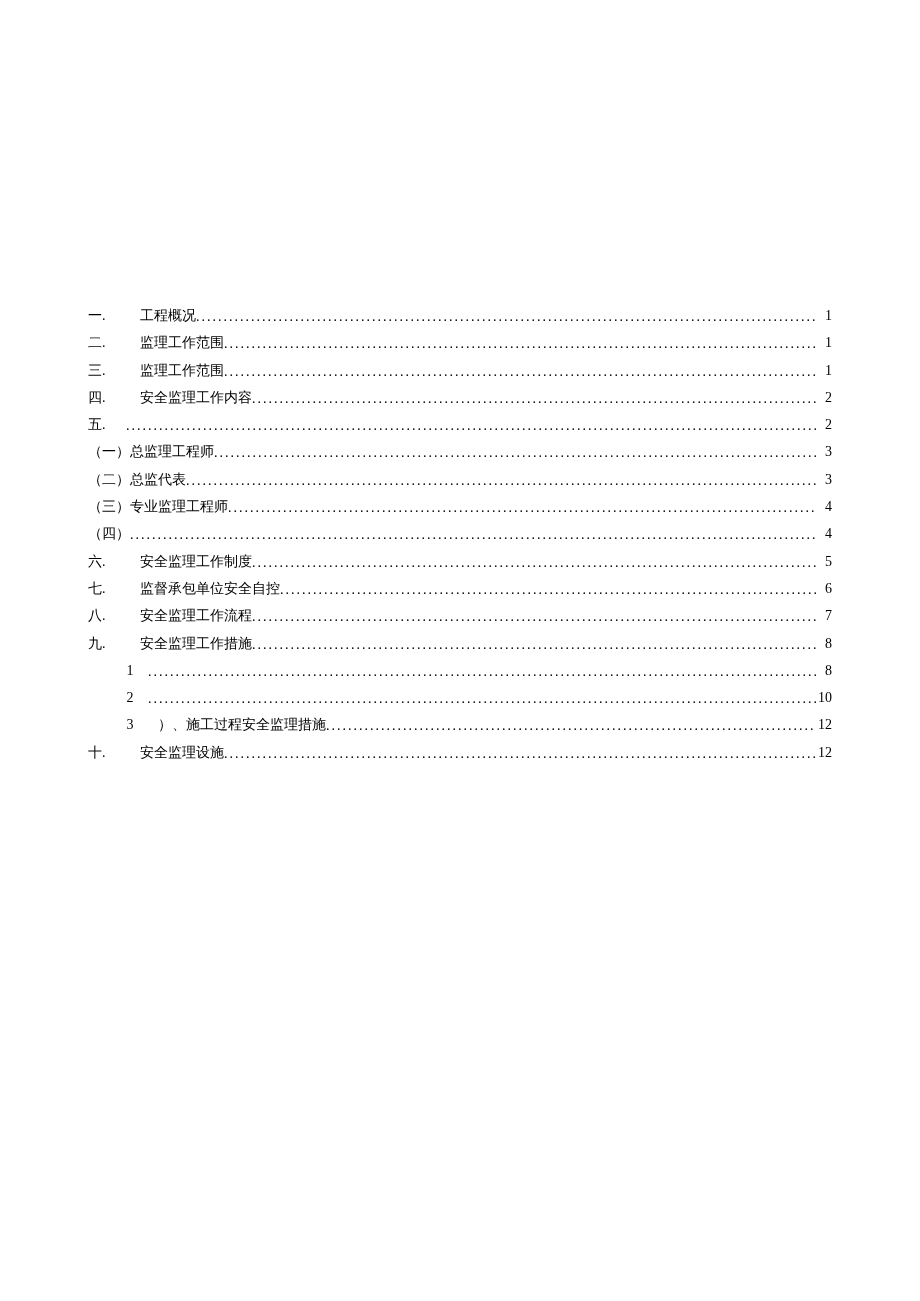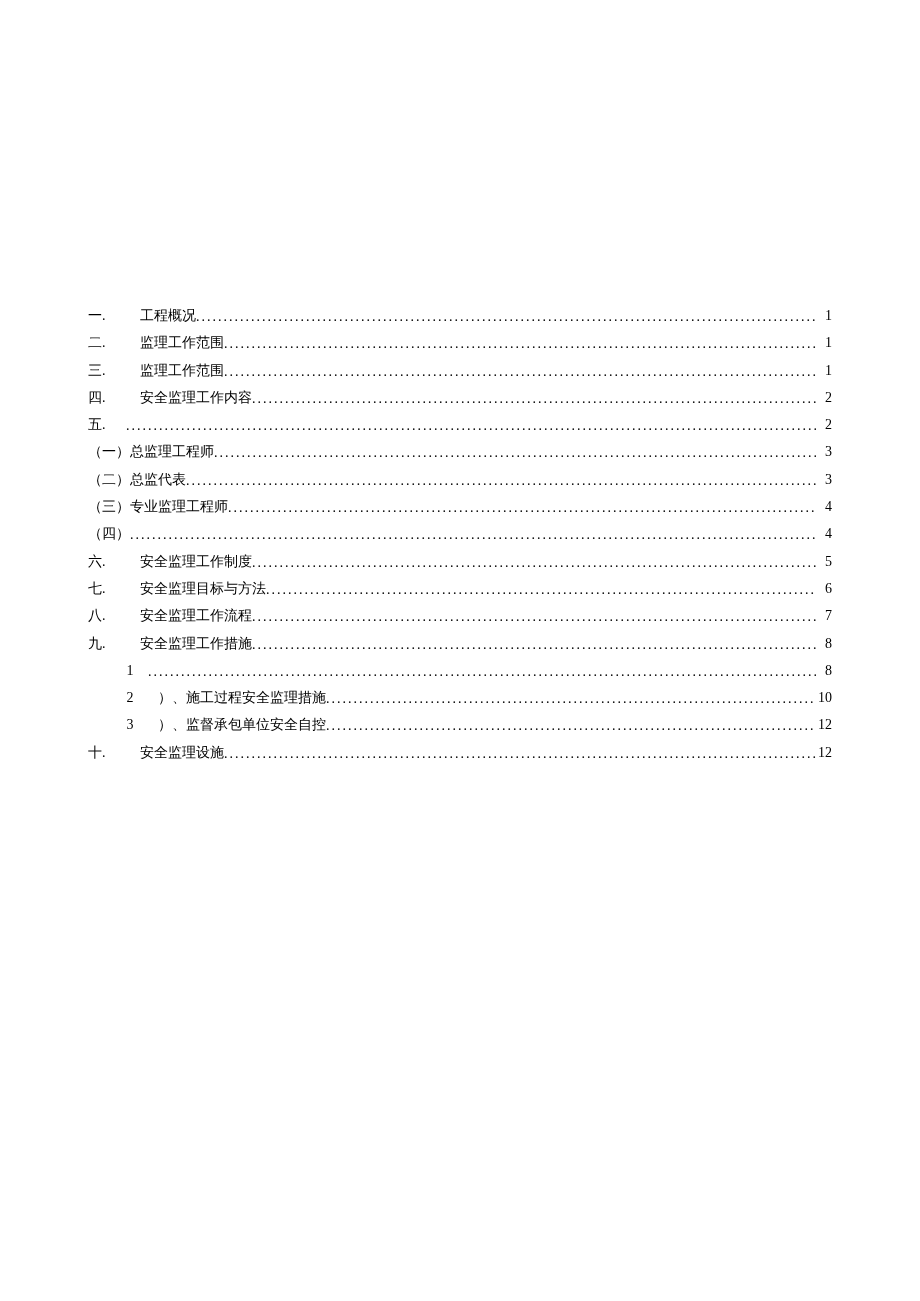--- a/index.html
+++ b/index.html
@@ -122,21 +122,21 @@
       <span class="toc-page">4</span>
     </div>
     <div class="toc-entry">
       <span class="toc-num">六.</span>
       <span class="toc-title pad">安全监理工作制度</span>
       <span class="toc-leader"></span>
       <span class="toc-page">5</span>
     </div>
     <div class="toc-entry">
       <span class="toc-num">七.</span>
-      <span class="toc-title pad">安全监理目标与方法</span>
+      <span class="toc-title pad">监督承包单位安全自控</span>
       <span class="toc-leader"></span>
       <span class="toc-page">6</span>
     </div>
     <div class="toc-entry">
       <span class="toc-num">八.</span>
       <span class="toc-title pad">安全监理工作流程</span>
       <span class="toc-leader"></span>
       <span class="toc-page">7</span>
     </div>
     <div class="toc-entry">
@@ -145,27 +145,26 @@
       <span class="toc-leader"></span>
       <span class="toc-page">8</span>
     </div>
     <div class="toc-entry">
       <span class="toc-num indent1">1</span>
       <span class="toc-leader"></span>
       <span class="toc-page">8</span>
     </div>
     <div class="toc-entry">
       <span class="toc-num indent1">2</span>
-      <span class="toc-title pad2">）、施工过程安全监理措施</span>
       <span class="toc-leader"></span>
       <span class="toc-page">10</span>
     </div>
     <div class="toc-entry">
       <span class="toc-num indent1">3</span>
-      <span class="toc-title pad2">）、监督承包单位安全自控</span>
+      <span class="toc-title pad2">）、施工过程安全监理措施</span>
       <span class="toc-leader"></span>
       <span class="toc-page">12</span>
     </div>
     <div class="toc-entry">
       <span class="toc-num">十.</span>
       <span class="toc-title pad">安全监理设施</span>
       <span class="toc-leader"></span>
       <span class="toc-page">12</span>
     </div>
   </div>

